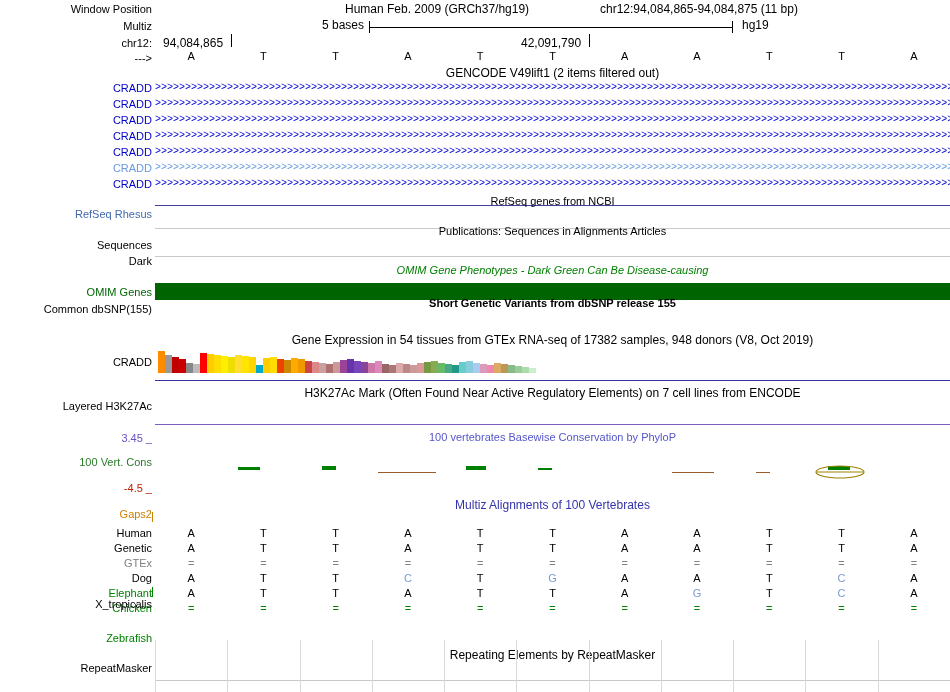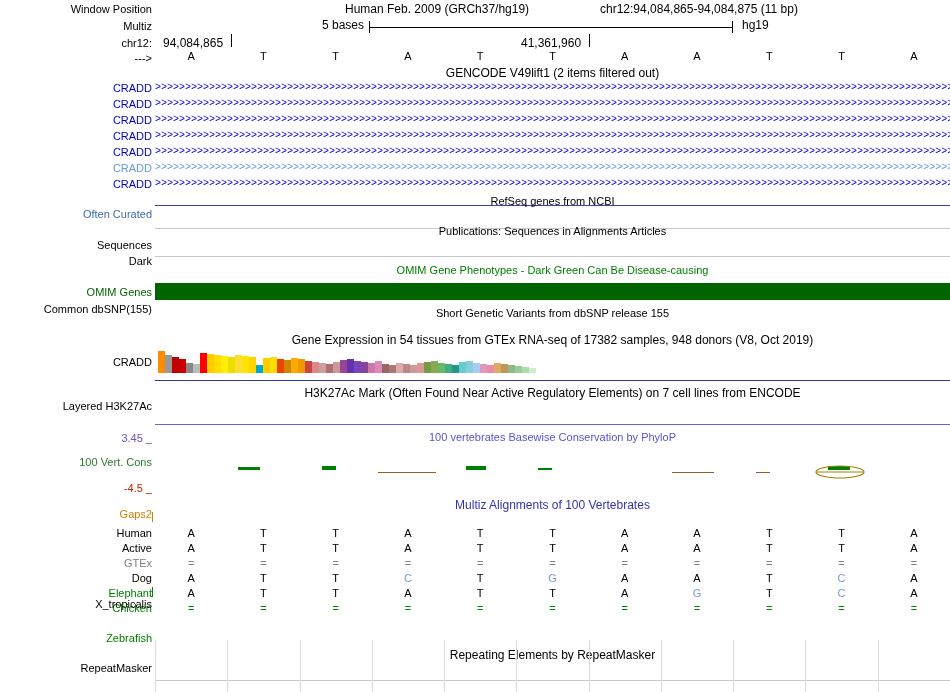--- a/index.html
+++ b/index.html
@@ -65,21 +65,21 @@
 <div class="hdr" style="top:2px;left:600px;">chr12:94,084,865-94,084,875 (11 bp)</div>
 
 <div class="hdr" style="top:18px;left:322px;">5 bases</div>
 <div class="hline" style="top:27px;left:369px;width:364px;background:#000;"></div>
 <div class="tick" style="top:21px;left:369px;height:12px;"></div>
 <div class="tick" style="top:21px;left:732px;height:12px;"></div>
 <div class="hdr" style="top:18px;left:742px;">hg19</div>
 
 <div class="hdr" style="top:36px;left:163px;">94,084,865</div>
 <div class="tick" style="top:34px;left:231px;height:13px;"></div>
-<div class="hdr" style="top:36px;left:521px;">41,361,960</div>
+<div class="hdr" style="top:36px;left:521px;">42,091,790</div>
 <div class="tick" style="top:34px;left:589px;height:13px;"></div>
 
 <div id="seqrow">
     <div class="basechar" style="top: 50px; left: 179.136px;">A</div>
     <div class="basechar" style="top: 50px; left: 251.409px;">T</div>
     <div class="basechar" style="top: 50px; left: 323.682px;">T</div>
     <div class="basechar" style="top: 50px; left: 395.955px;">A</div>
     <div class="basechar" style="top: 50px; left: 468.227px;">T</div>
     <div class="basechar" style="top: 50px; left: 540.5px;">T</div>
     <div class="basechar" style="top: 50px; left: 612.773px;">A</div>
@@ -115,35 +115,35 @@
     <div class="generow" style="top: 161px; color: rgb(102, 153, 221);">
       <span>&gt;&gt;&gt;&gt;&gt;&gt;&gt;&gt;&gt;&gt;&gt;&gt;&gt;&gt;&gt;&gt;&gt;&gt;&gt;&gt;&gt;&gt;&gt;&gt;&gt;&gt;&gt;&gt;&gt;&gt;&gt;&gt;&gt;&gt;&gt;&gt;&gt;&gt;&gt;&gt;&gt;&gt;&gt;&gt;&gt;&gt;&gt;&gt;&gt;&gt;&gt;&gt;&gt;&gt;&gt;&gt;&gt;&gt;&gt;&gt;&gt;&gt;&gt;&gt;&gt;&gt;&gt;&gt;&gt;&gt;&gt;&gt;&gt;&gt;&gt;&gt;&gt;&gt;&gt;&gt;&gt;&gt;&gt;&gt;&gt;&gt;&gt;&gt;&gt;&gt;&gt;&gt;&gt;&gt;&gt;&gt;&gt;&gt;&gt;&gt;&gt;&gt;&gt;&gt;&gt;&gt;&gt;&gt;&gt;&gt;&gt;&gt;&gt;&gt;&gt;&gt;&gt;&gt;&gt;&gt;&gt;&gt;&gt;&gt;&gt;&gt;&gt;&gt;&gt;&gt;&gt;&gt;&gt;&gt;&gt;&gt;&gt;&gt;&gt;&gt;&gt;&gt;&gt;&gt;&gt;&gt;&gt;&gt;&gt;&gt;&gt;&gt;&gt;&gt;&gt;&gt;&gt;&gt;&gt;&gt;&gt;&gt;&gt;&gt;&gt;&gt;&gt;&gt;&gt;&gt;&gt;&gt;&gt;&gt;&gt;&gt;&gt;&gt;&gt;&gt;&gt;&gt;&gt;&gt;&gt;&gt;&gt;&gt;&gt;&gt;&gt;&gt;&gt;&gt;&gt;&gt;&gt;&gt;&gt;&gt;</span>
     </div>
     <div class="lbl leftcol" style="top: 178px; color: rgb(0, 0, 204);">CRADD</div>
     <div class="generow" style="top: 177px; color: rgb(0, 0, 204);">
       <span>&gt;&gt;&gt;&gt;&gt;&gt;&gt;&gt;&gt;&gt;&gt;&gt;&gt;&gt;&gt;&gt;&gt;&gt;&gt;&gt;&gt;&gt;&gt;&gt;&gt;&gt;&gt;&gt;&gt;&gt;&gt;&gt;&gt;&gt;&gt;&gt;&gt;&gt;&gt;&gt;&gt;&gt;&gt;&gt;&gt;&gt;&gt;&gt;&gt;&gt;&gt;&gt;&gt;&gt;&gt;&gt;&gt;&gt;&gt;&gt;&gt;&gt;&gt;&gt;&gt;&gt;&gt;&gt;&gt;&gt;&gt;&gt;&gt;&gt;&gt;&gt;&gt;&gt;&gt;&gt;&gt;&gt;&gt;&gt;&gt;&gt;&gt;&gt;&gt;&gt;&gt;&gt;&gt;&gt;&gt;&gt;&gt;&gt;&gt;&gt;&gt;&gt;&gt;&gt;&gt;&gt;&gt;&gt;&gt;&gt;&gt;&gt;&gt;&gt;&gt;&gt;&gt;&gt;&gt;&gt;&gt;&gt;&gt;&gt;&gt;&gt;&gt;&gt;&gt;&gt;&gt;&gt;&gt;&gt;&gt;&gt;&gt;&gt;&gt;&gt;&gt;&gt;&gt;&gt;&gt;&gt;&gt;&gt;&gt;&gt;&gt;&gt;&gt;&gt;&gt;&gt;&gt;&gt;&gt;&gt;&gt;&gt;&gt;&gt;&gt;&gt;&gt;&gt;&gt;&gt;&gt;&gt;&gt;&gt;&gt;&gt;&gt;&gt;&gt;&gt;&gt;&gt;&gt;&gt;&gt;&gt;&gt;&gt;&gt;&gt;&gt;&gt;&gt;&gt;&gt;&gt;&gt;&gt;&gt;&gt;</span>
     </div>
   </div>
 
 <div class="hline" style="top:205px;left:155px;width:795px;background:#4040a0;"></div>
-<div class="lbl leftcol lblue" style="top:208px;">Often Curated</div>
+<div class="lbl leftcol lblue" style="top:208px;">RefSeq Rhesus</div>
 <div class="center" style="top:195px;left:155px;width:795px;">RefSeq genes from NCBI</div>
 <div class="hline" style="top:228px;left:155px;width:795px;background:#c8c8c8;"></div>
 
 <div class="lbl leftcol" style="top:239px;">Sequences</div>
 <div class="center" style="top:225px;left:155px;width:795px;">Publications: Sequences in Alignments Articles</div>
 <div class="hline" style="top:256px;left:155px;width:795px;background:#c8c8c8;"></div>
 
 <div class="lbl leftcol" style="top:255px;">Dark</div>
 
-<div class="center green" style="top:264px;left:155px;width:795px;">OMIM Gene Phenotypes - Dark Green Can Be Disease-causing</div>
+<div class="center green" style="top:264px;left:155px;width:795px;font-style:italic;">OMIM Gene Phenotypes - Dark Green Can Be Disease-causing</div>
 <div class="lbl leftcol dgreen" style="top:286px;">OMIM Genes</div>
 <div class="omimbar" style="top:283px;left:155px;width:795px;height:17px;"></div>
 
-<div class="center" style="top:307px;left:155px;width:795px;">Short Genetic Variants from dbSNP release 155</div>
+<div class="center" style="top:297px;left:155px;width:795px;font-weight:bold;">Short Genetic Variants from dbSNP release 155</div>
 <div class="lbl leftcol" style="top:303px;">Common dbSNP(155)</div>
 
 <div class="center" style="top:333px;left:155px;width:795px;font-size:12px;">Gene Expression in 54 tissues from GTEx RNA-seq of 17382 samples, 948 donors (V8, Oct 2019)</div>
 <div class="lbl leftcol" style="top:356px;">CRADD</div>
 <div id="gtexbars" style="position:absolute;top:345px;left:158px;width:390px;height:28px;">
     <div class="gtexbox" style="left: 0px; height: 22px; background: rgb(255, 140, 0);"></div>
     <div class="gtexbox" style="left: 7px; height: 18px; background: rgb(153, 153, 153);"></div>
     <div class="gtexbox" style="left: 14px; height: 16px; background: rgb(192, 0, 0);"></div>
     <div class="gtexbox" style="left: 21px; height: 14px; background: rgb(204, 0, 0);"></div>
     <div class="gtexbox" style="left: 28px; height: 10px; background: rgb(136, 136, 136);"></div>
@@ -221,21 +221,21 @@
 <svg style="position:absolute;top:464px;left:815px;" width="50" height="16">
   <ellipse cx="25" cy="8" rx="24" ry="6" fill="none" stroke="#9a8000" stroke-width="1.2"></ellipse>
   <line x1="2" y1="8" x2="48" y2="8" stroke="#9a8000" stroke-width="1"></line>
 </svg>
 
 <div class="center" style="top:498px;left:155px;width:795px;color:#3333aa;font-size:12px;">Multiz Alignments of 100 Vertebrates</div>
 <div class="lbl leftcol orange" style="top:508px;">Gaps2</div>
 <div class="tick" style="top:512px;left:152px;height:10px;background:#d08000;"></div>
 <div id="species-labels">
     <div class="lbl leftcol" style="top: 527px; color: rgb(0, 0, 0);">Human</div>
-    <div class="lbl leftcol" style="top: 542px; color: rgb(0, 0, 0);">Active</div>
+    <div class="lbl leftcol" style="top: 542px; color: rgb(0, 0, 0);">Genetic</div>
     <div class="lbl leftcol" style="top: 557px; color: rgb(128, 128, 128);">GTEx</div>
     <div class="lbl leftcol" style="top: 572px; color: rgb(0, 0, 0);">Dog</div>
     <div class="lbl leftcol" style="top: 587px; color: rgb(0, 128, 0);">Elephant</div>
     <div class="lbl leftcol" style="top: 602px; color: rgb(0, 128, 0);">Chicken</div>
     <div class="lbl leftcol" style="top: 598px; color: rgb(0, 0, 0);">X_tropicalis</div>
     <div class="lbl leftcol" style="top: 632px; color: rgb(0, 128, 0);">Zebrafish</div>
     <div class="tick" style="top: 587px; left: 152px; height: 10px; background: rgb(0, 128, 0);"></div>
   </div>
 <div id="align-rows">
     <div class="basechar" style="top: 527px; left: 179.136px;">A</div>

